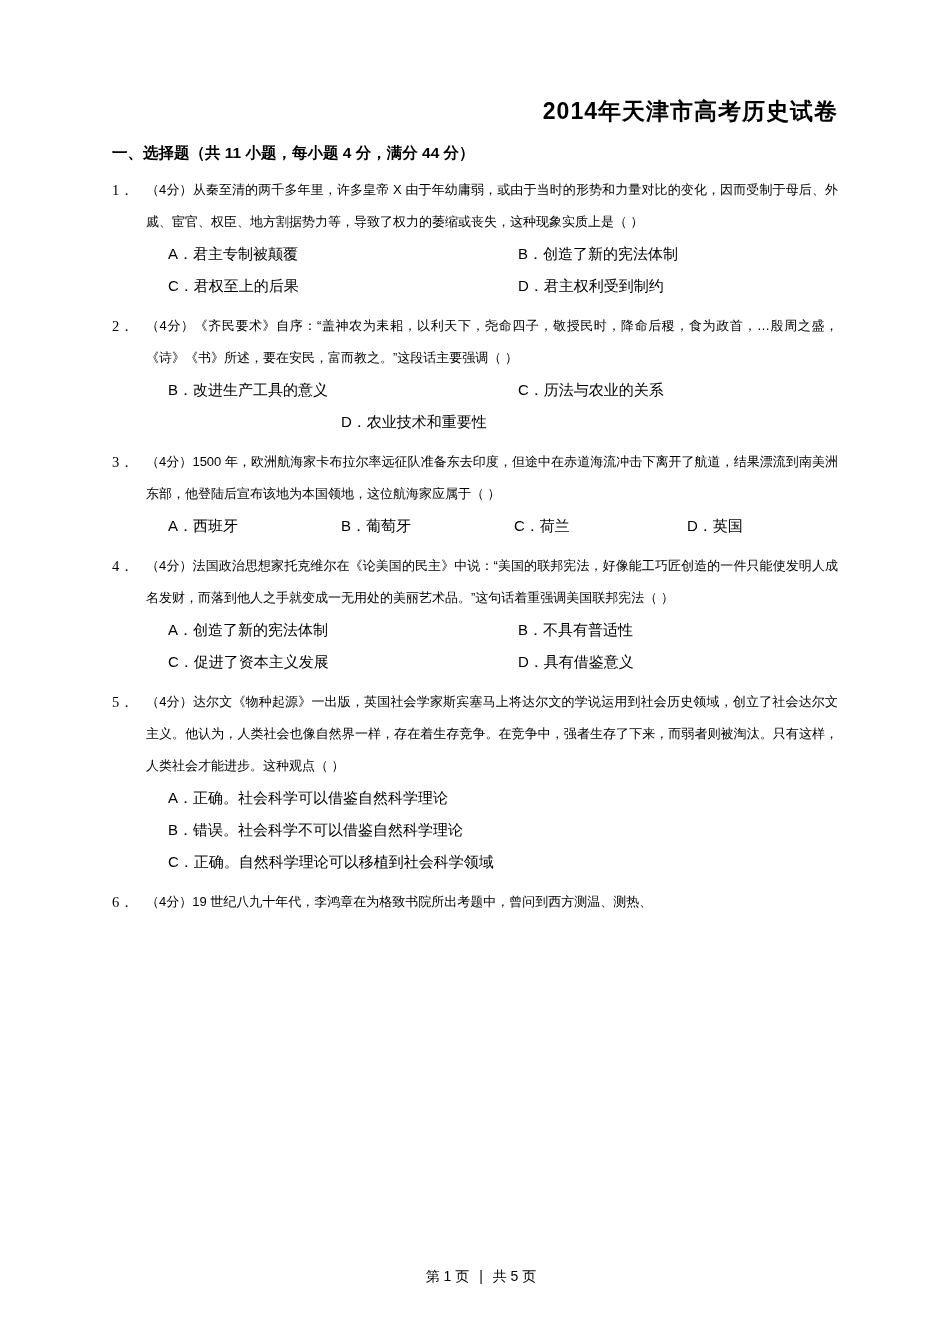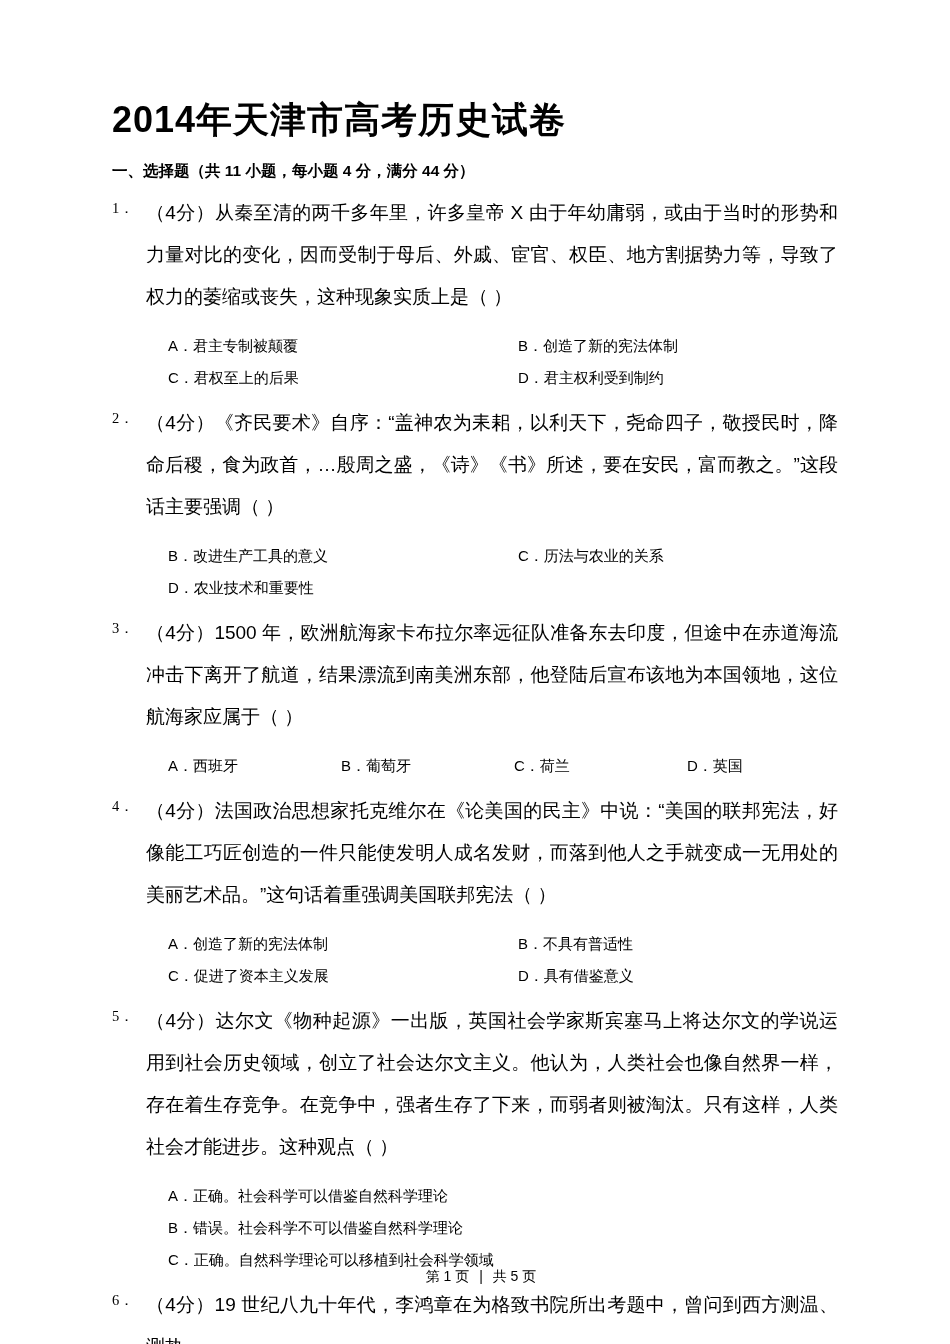--- a/index.html
+++ b/index.html
@@ -15,22 +15,22 @@
     position: relative;
   }
   .page {
     width: 950px;
     height: 1344px;
     box-sizing: border-box;
     padding: 96px 112px 0 112px;
     position: relative;
   }
   .doc-title {
-    text-align: left;
-    font-size: 36px;
+    text-align: right;
+    font-size: 23px;
     font-weight: bold;
     letter-spacing: 1px;
     margin: 0 0 13px 0;
     font-family: "Liberation Sans", sans-serif;
   }
   .section-head {
     font-size: 15.5px;
     font-weight: bold;
     margin: 16px 0 10px 0;
     font-family: "Liberation Sans", sans-serif;
@@ -45,30 +45,31 @@
     flex: 0 0 34px;
     font-size: 14.5px;
     line-height: 32px;
     text-align: left;
     font-family: "Liberation Serif", serif;
   }
   .q-body {
     flex: 1 1 auto;
   }
   .q-text {
-    font-size: 19px;
-    line-height: 42px;
+    font-size: 13px;
+    line-height: 32px;
     text-align: justify;
     text-justify: inter-ideograph;
     font-family: "Liberation Sans", sans-serif;
   }
   .opts-grid {
     display: flex;
     flex-wrap: wrap;
-    margin-top: 12px;
+    margin-top: 0px;
+    justify-content: center;
   }
   .opts-grid.two-col .opt {
     width: 50%;
     box-sizing: border-box;
   }
   .opts-grid.four-col .opt {
     width: 25%;
     box-sizing: border-box;
   }
   .opts-grid.one-col .opt {

